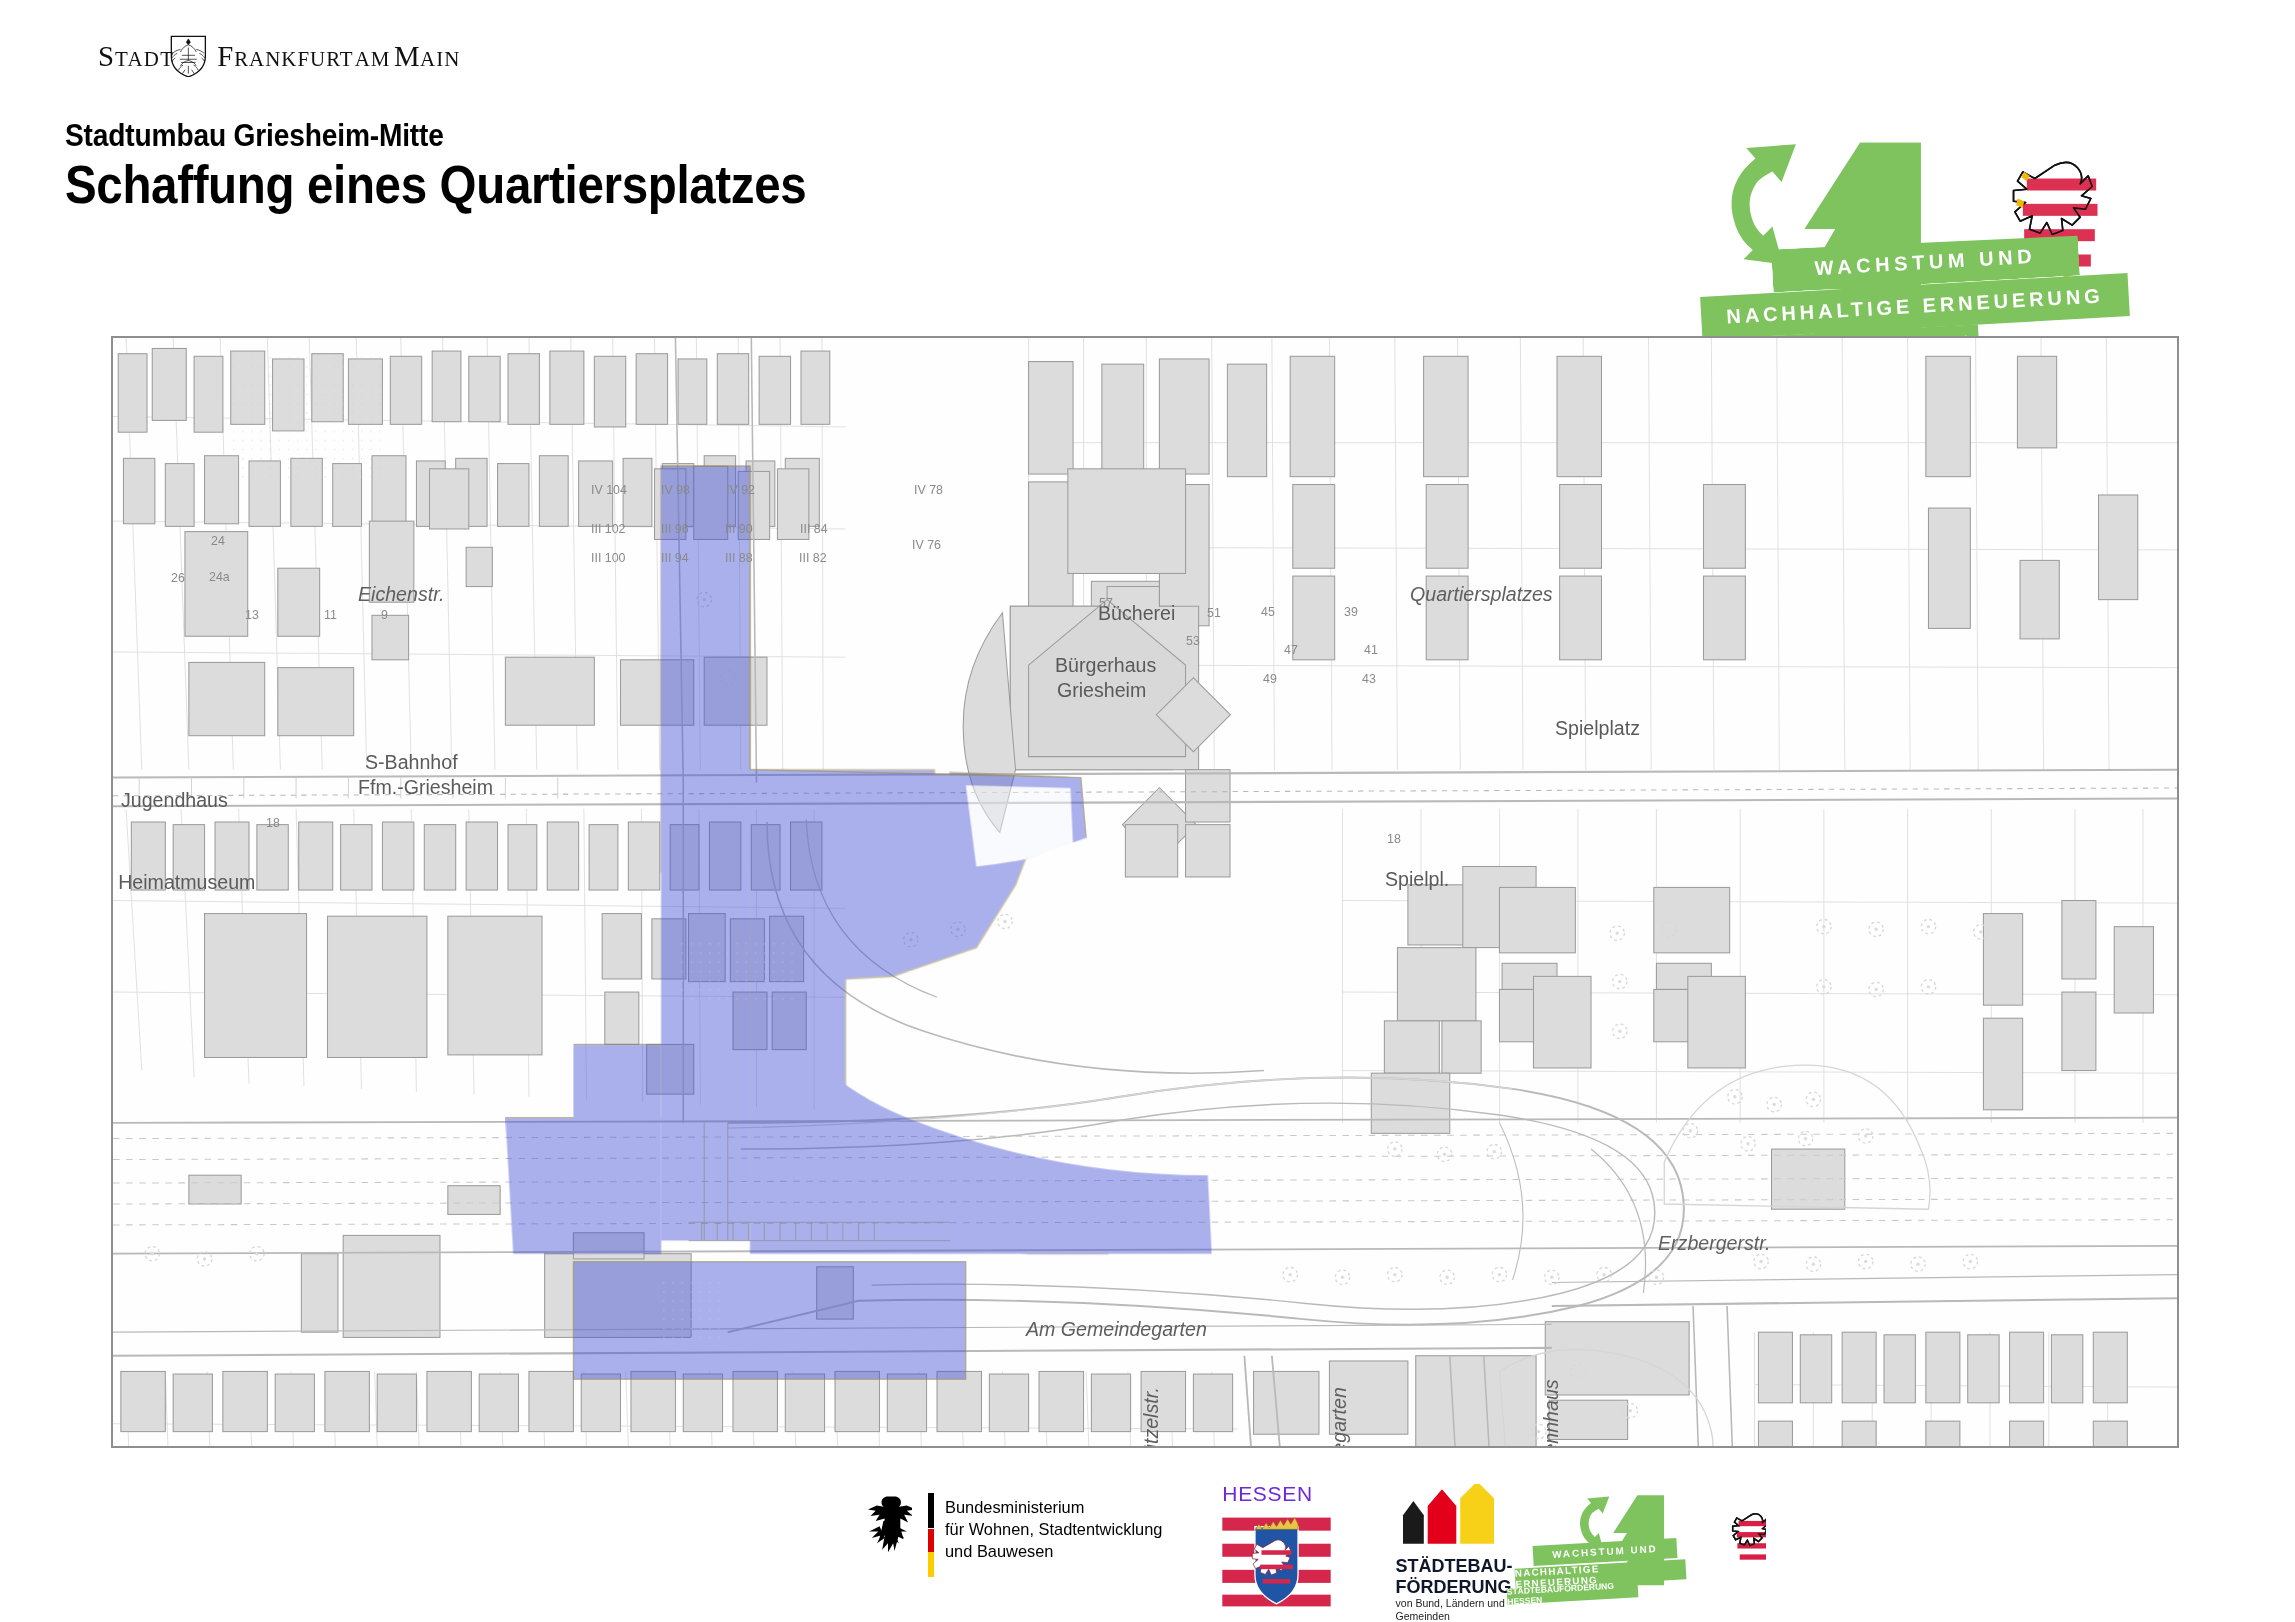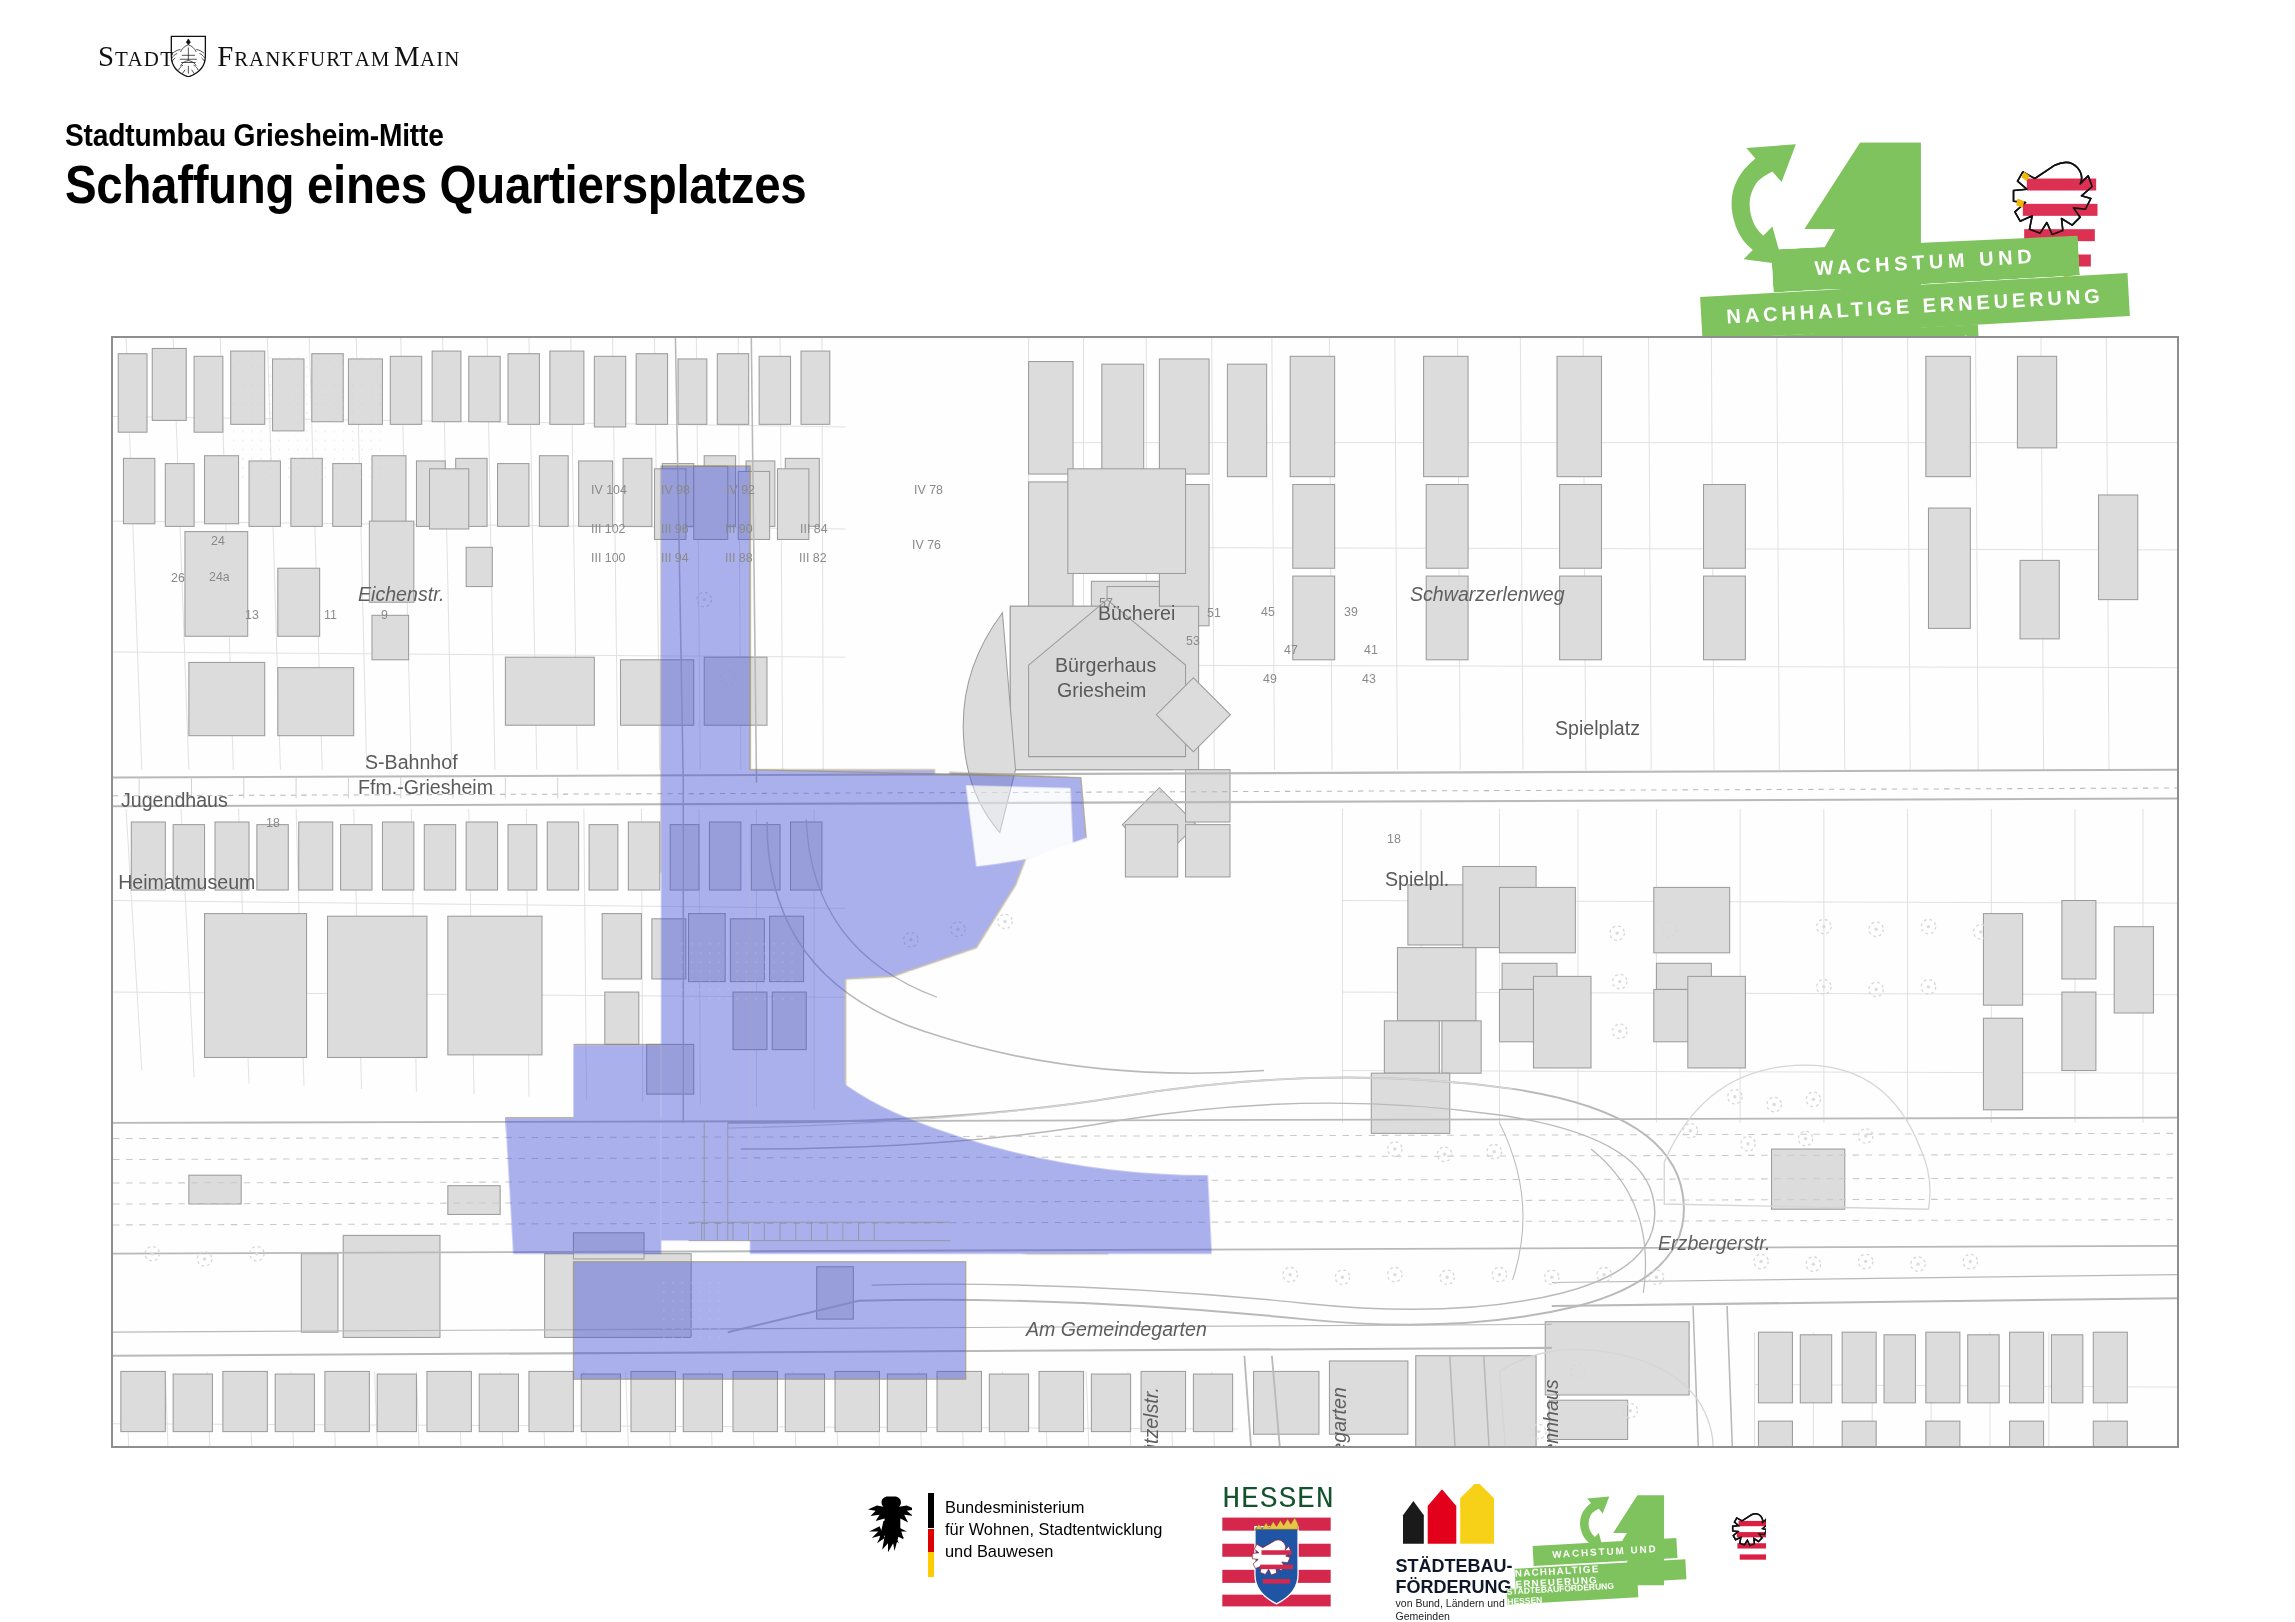--- a/index.html
+++ b/index.html
@@ -43,22 +43,22 @@
   .mlabel.small{font-size:12.4px;color:#8a8a8a;text-align:center;}
   .mlabel.rot90{transform:rotate(-90deg);transform-origin:left top;}
 
   
   #footer{position:absolute;left:0;top:1475px;width:2295px;height:147px;}
   .flogo{position:absolute;}
 
   .bmwsb-text{font-size:16.4px;line-height:1.32;color:#000;
               font-family:"Liberation Sans",sans-serif;}
   .bmwsb-bar{position:absolute;width:5.9px;}
-  .hessen-word{font-size:30px;color:#14532d;font-weight:normal;letter-spacing:0.7px;
-               font-family:Liberation Mono, monospace;}
+  .hessen-word{font-size:21px;color:#6d28d9;font-weight:normal;letter-spacing:0.7px;
+               font-family:Liberation Sans, sans-serif;}
   .stf-title{font-size:18px;font-weight:bold;line-height:1.18;color:#0f172a;}
   .stf-sub{font-size:10.5px;line-height:1.25;color:#222;}
   .spa-text{color:#E3000F;font-weight:bold;line-height:1.03;}
 
   
   .wl-s-band{position:absolute;background:#7FC35F;color:#fff;font-weight:bold;}
 </style>
 </head>
 <body>
 
@@ -735,21 +735,21 @@
     </g>
 
     <g opacity="0.55">
       <rect x="90" y="12" width="120" height="96" fill="url(#dotgrid)"></rect>
       <rect x="430" y="462" width="90" height="48" fill="url(#dotgrid)"></rect>
       <rect x="420" y="716" width="48" height="52" fill="url(#dotgrid)"></rect>
     </g>
   </svg>
 
   <div class="mlabel street" style="left:245px;top:245px">Eichenstr.</div>
-  <div class="mlabel street" style="left:1297px;top:245px">Schwarzerlenweg</div>
+  <div class="mlabel street" style="left:1297px;top:245px">Quartiersplatzes</div>
   <div class="mlabel street" style="left:913px;top:980px">Am Gemeindegarten</div>
   <div class="mlabel street" style="left:1545px;top:894px">Erzbergerstr.</div>
   <div class="mlabel street rot90" style="left:1027px;top:1191px">Obere Rützelstr.</div>
   <div class="mlabel street rot90" style="left:1215px;top:1230px">Am Gemeindegarten</div>
   <div class="mlabel street rot90" style="left:1427px;top:1171px">Am Brennhaus</div>
 
   <div class="mlabel place" style="left:985px;top:264px">Bücherei</div>
   <div class="mlabel place" style="left:942px;top:316px">Bürgerhaus</div>
   <div class="mlabel place" style="left:944px;top:341px">Griesheim</div>
   <div class="mlabel place" style="left:252px;top:413px">S-Bahnhof</div>

